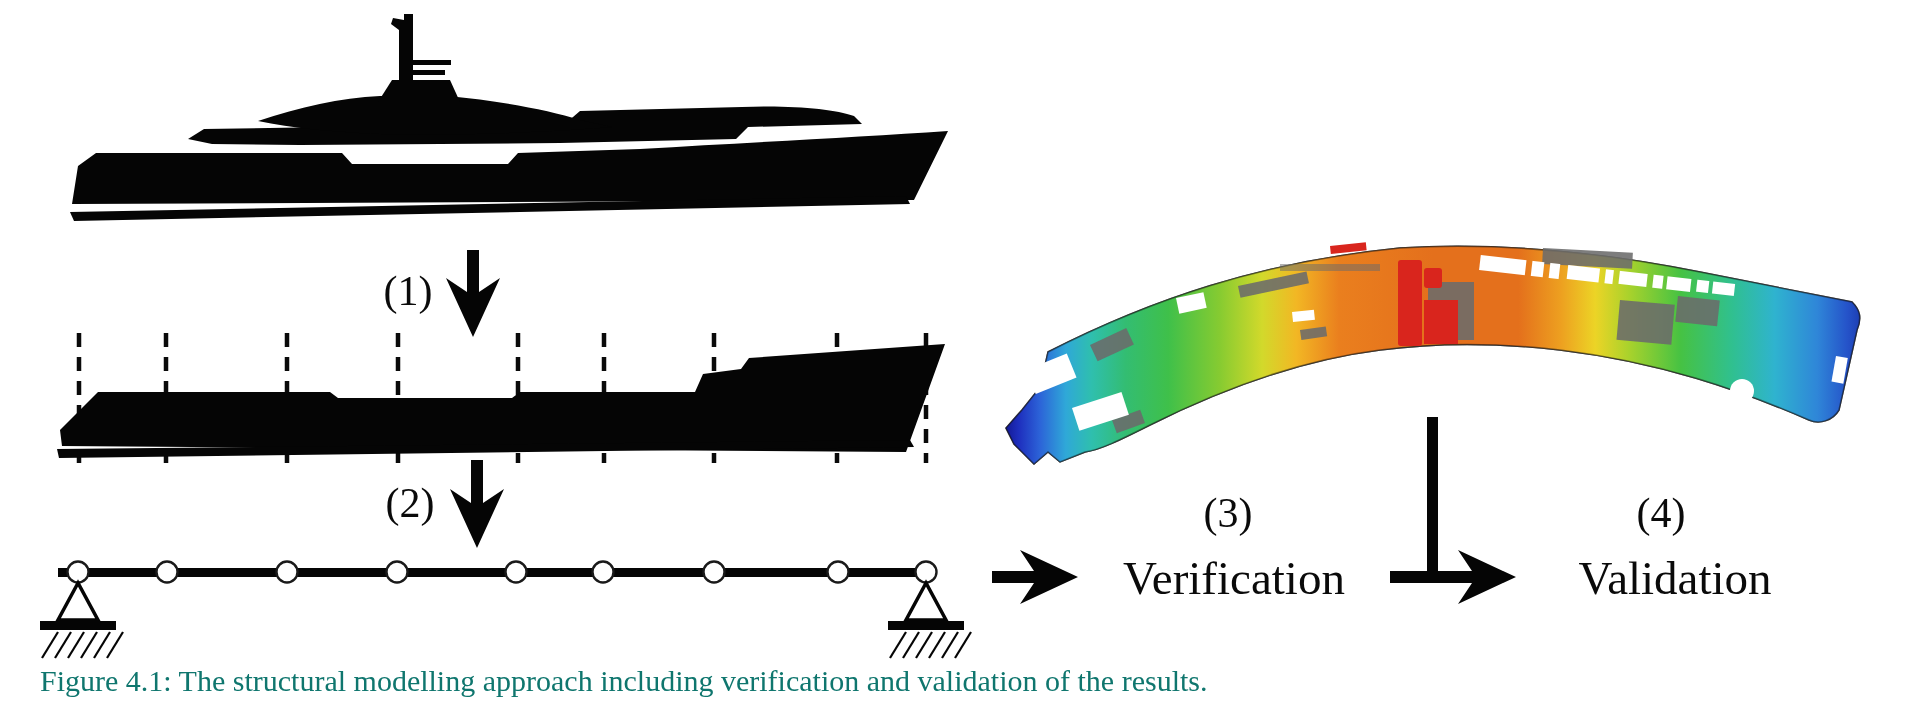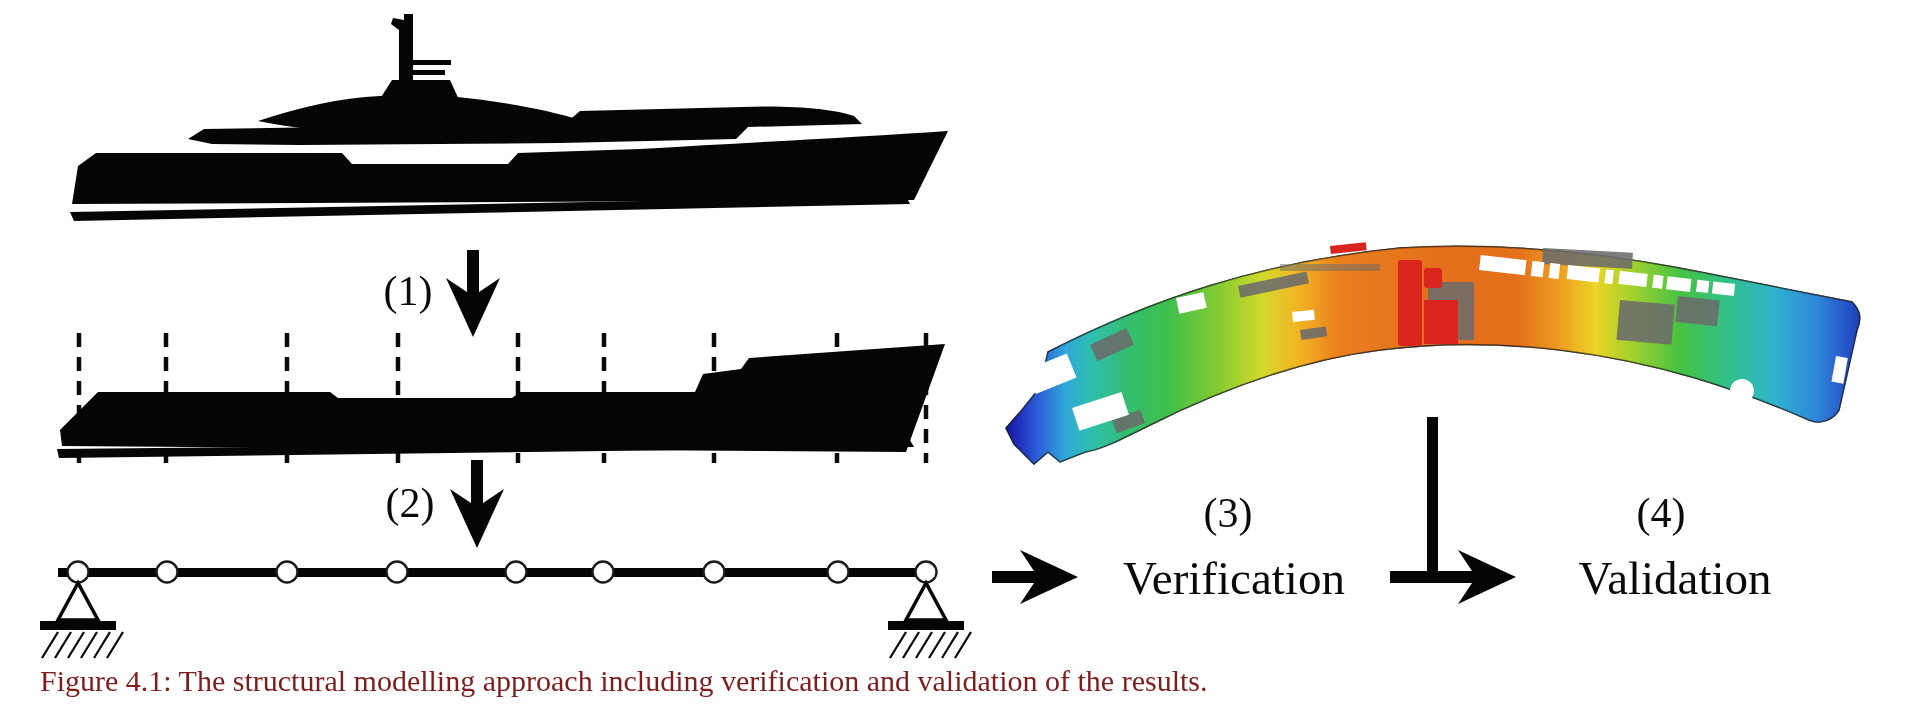--- a/index.html
+++ b/index.html
@@ -2,21 +2,21 @@
 <html><head>
 <meta charset="utf-8">
 <style>
   html,body{margin:0;padding:0;background:#fff;}
   .stage{position:relative;width:1920px;height:720px;background:#ffffff;overflow:hidden;
          font-family:"Liberation Serif", serif;}
   .stage svg{position:absolute;left:0;top:0;}
   .svg-label{font-family:"Liberation Serif", serif;fill:#0a0a0a;}
   .step-label{font-size:42px;}
   .flow-label{font-size:47px;}
-  .caption{position:absolute;left:40px;top:664px;font-size:30px;color:#7f1d1d;
+  .caption{position:absolute;left:40px;top:664px;font-size:30px;color:#0f766e;
            font-family:"Liberation Serif", serif;white-space:nowrap;}
 </style>
 </head>
 <body>
 
 <div class="stage">
 <svg width="1920" height="720" viewBox="0 0 1920 720">
   <defs>
     <linearGradient id="femGrad" gradientUnits="userSpaceOnUse" x1="1006" y1="0" x2="1860" y2="0">
       <stop offset="0" stop-color="#141a96"></stop>

